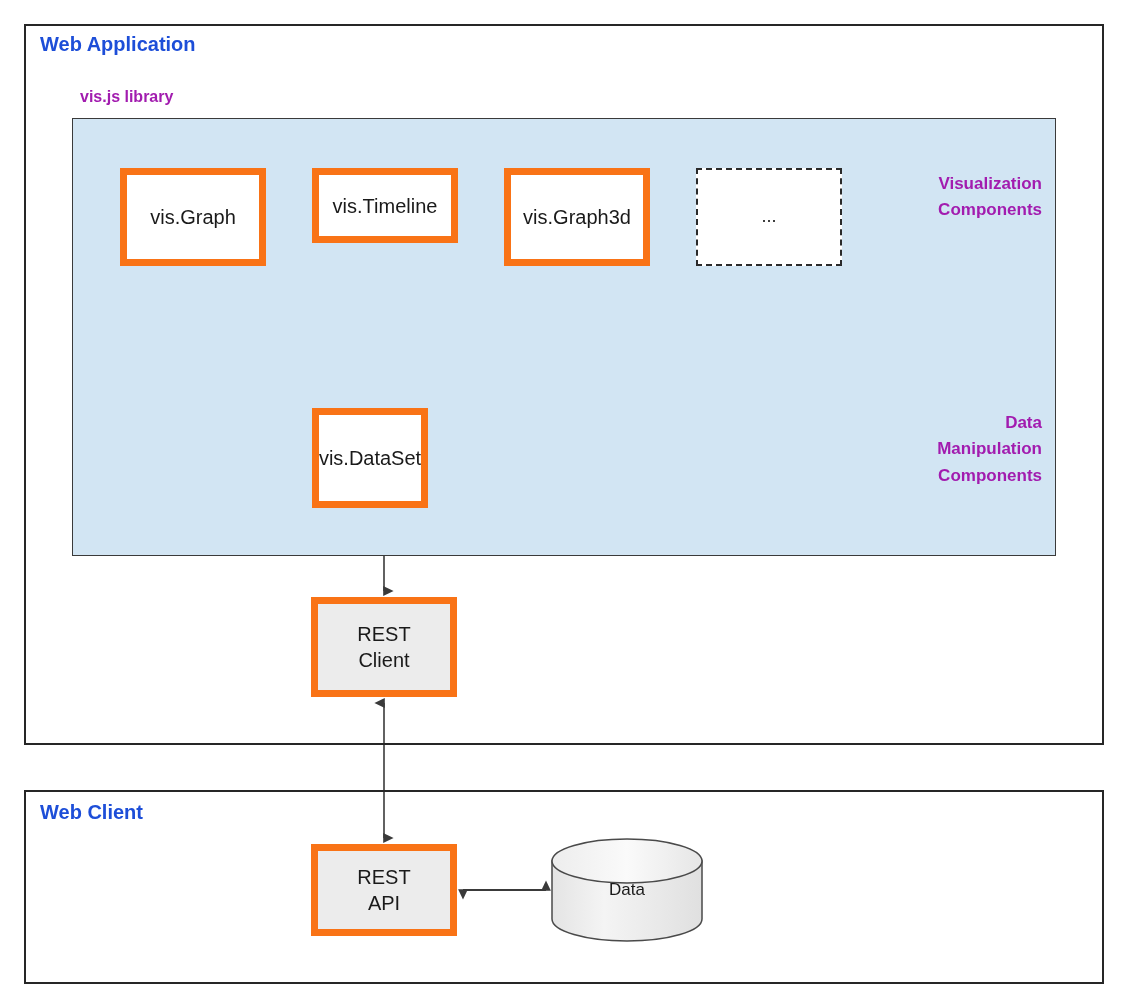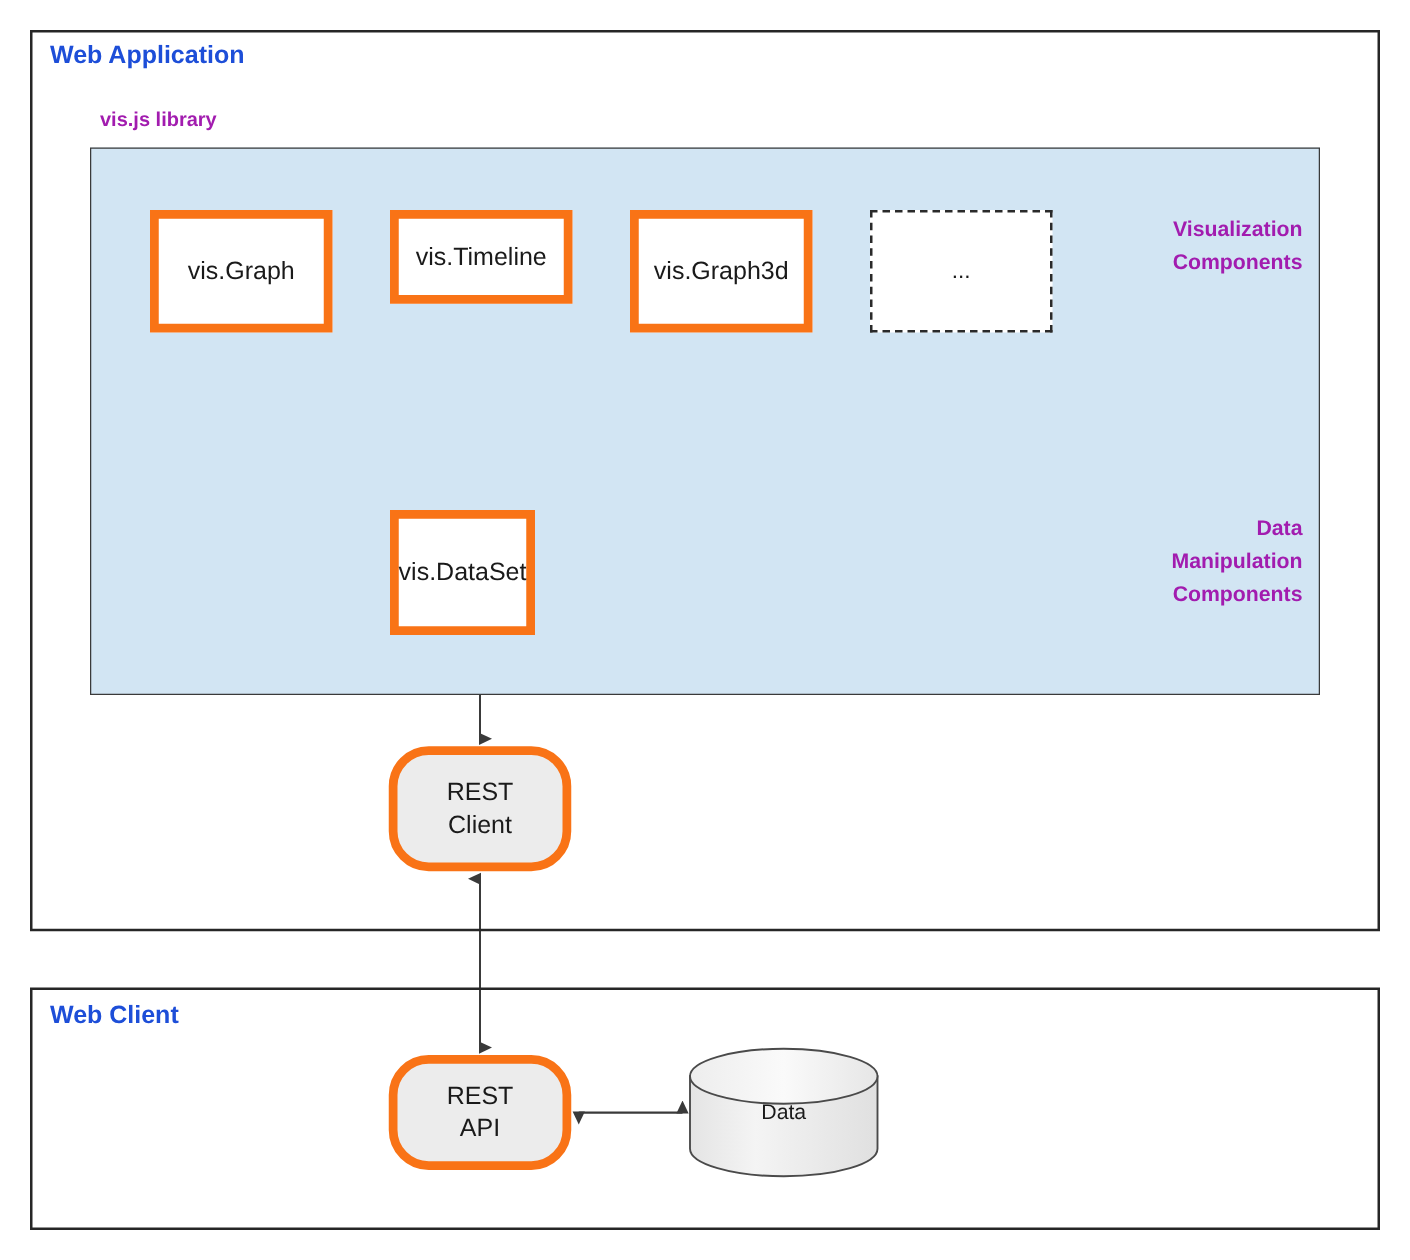--- a/index.html
+++ b/index.html
@@ -76,21 +76,21 @@
     display: flex;
     align-items: center;
     justify-content: center;
     text-align: center;
     font-size: 20px;
     color: #1a1a1a;
     line-height: 1.3;
     background: #ffffff;
     border: 7px solid #f97316;
   }
-  .node.gray { background: #ececec; border-radius: 32px; }
+  .node.gray { background: #ececec; }
   .node.dashed { border: 2px dashed #2a2a2a; }
 
   #node-graph    { left: 120px; top: 168px; width: 146px; height: 98px; }
   #node-timeline { left: 312px; top: 168px; width: 146px; height: 75px; }
   #node-graph3d  { left: 504px; top: 168px; width: 146px; height: 98px; text-align: center; }
   #node-more     { left: 696px; top: 168px; width: 146px; height: 98px; font-size: 18px; }
   #node-dataset  { left: 312px; top: 408px; width: 116px; height: 100px; }
   #node-restclient { left: 311px; top: 597px; width: 146px; height: 100px; }
   #node-restapi  { left: 311px; top: 844px; width: 146px; height: 92px; }
 

